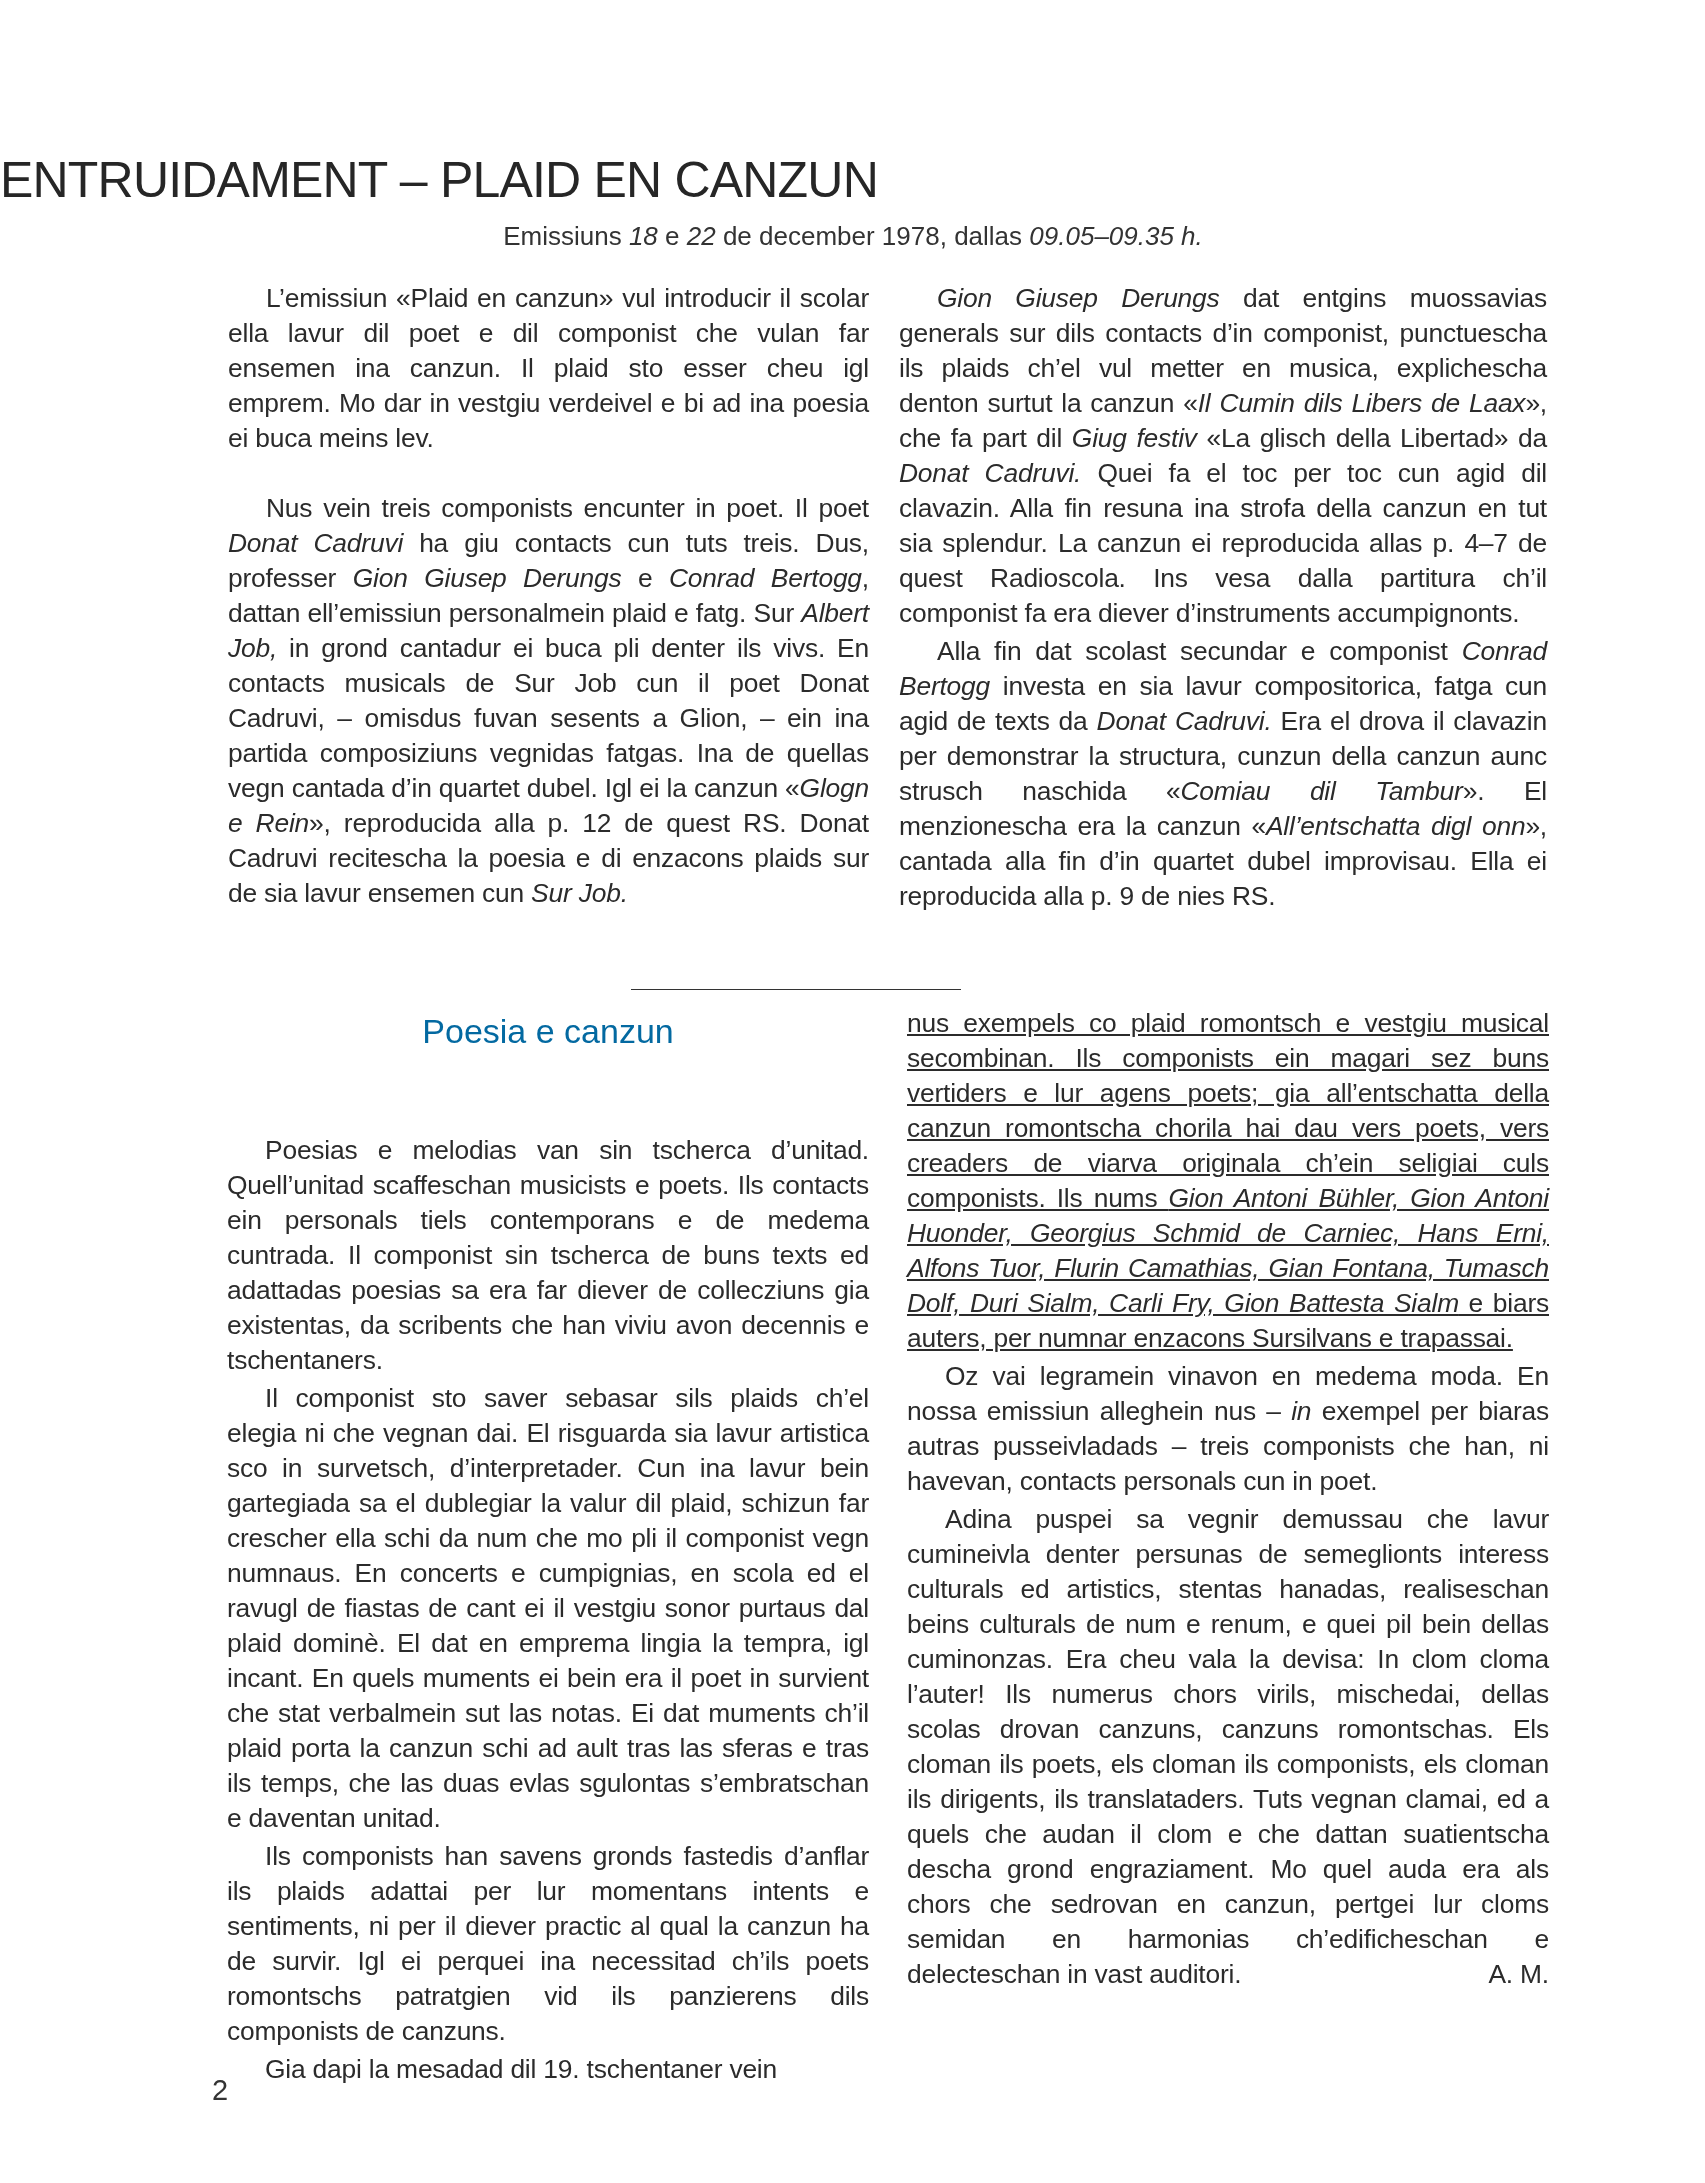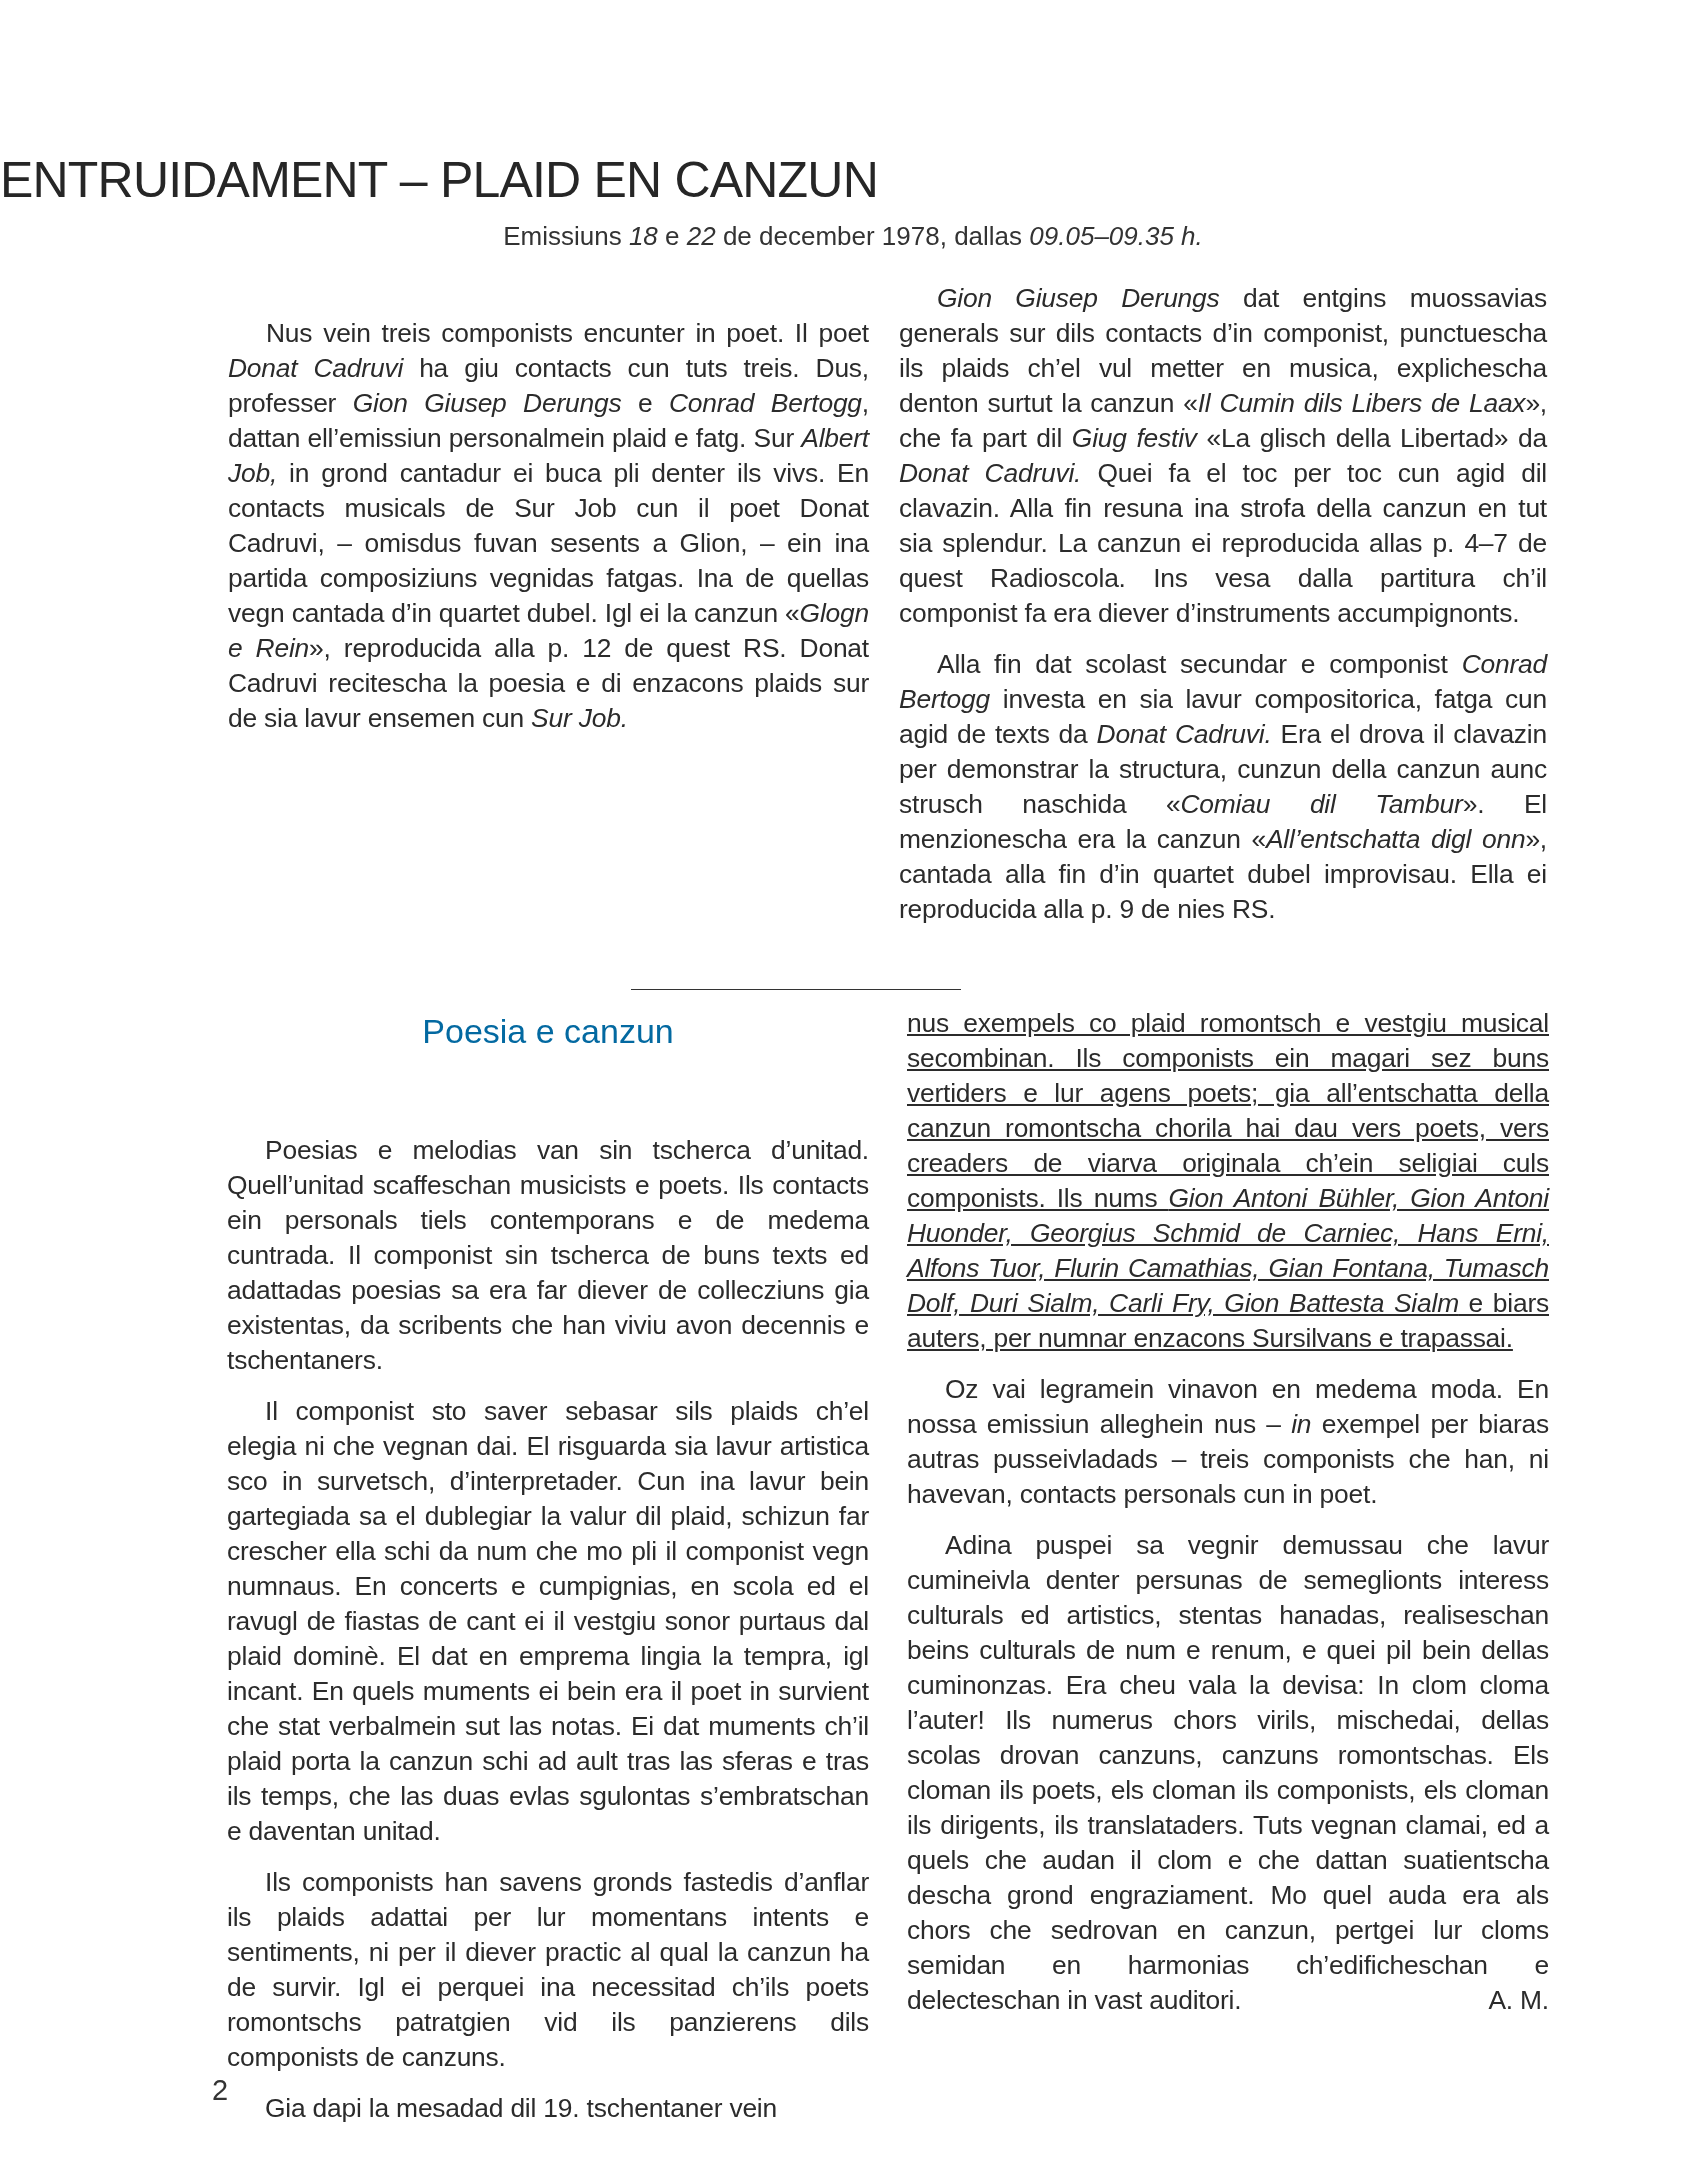--- a/index.html
+++ b/index.html
@@ -7,21 +7,21 @@
            font-family:"Liberation Sans", sans-serif; color:#2a2a2a; }
     .title { position:absolute; left:0; width:1706px; top:151px; text-align:left;
              font-size:50px; letter-spacing:-0.8px; color:#262626; }
     .subtitle { position:absolute; left:0; width:1706px; top:221px; text-align:center;
                 font-size:26px; color:#333; }
     .col { position:absolute; font-size:26.4px; line-height:35px; text-align:justify;
            letter-spacing:-0.2px; color:#2b2b2b; }
     .col p { margin:0; text-indent:38px; }
     .col p.noindent { text-indent:0;text-decoration:underline; }
     .col p.gap { margin-top:35px; }
-    .col p.gapsm { margin-top:16px; }
+    .col p.gapsm { margin-top:3px; }
     #top-left { left:228px; top:281px; width:641px; }
     #top-right { left:899px; top:281px; width:648px; }
     #bottom-left { left:227px; top:1133px; width:642px; }
     #bottom-right { left:907px; top:1006px; width:642px; }
     .section-heading { position:absolute; left:227px; width:642px; top:1012px; text-align:center;
                        font-size:34px; color:#0369a1; }
     .divider { position:absolute; left:631px; top:989px; width:330px; height:0;
                border-top:1.5px solid #333; }
     .pagenum { position:absolute; left:212px; top:2074px; font-size:29px; color:#333; }
     .sig { float:right; }
@@ -29,20 +29,21 @@
   </style>
 </head>
 <body>
 
 <div class="title">ENTRUIDAMENT – PLAID EN CANZUN</div>
 <div class="subtitle">
   <span>Emissiuns </span><i>18</i><span> e </span><i>22</i><span> de december 1978, dallas </span><i>09.05–09.35 h.</i>
 </div>
 
 <div class="col" id="top-left">
+  <p>L’emissiun «Plaid en canzun» vul introducir il scolar ella lavur dil poet e dil componist che vulan far ensemen ina canzun. Il plaid sto esser cheu igl emprem. Mo dar in vestgiu verdeivel e bi ad ina poesia ei buca meins lev.</p>
   <p class="gap"><span>Nus vein treis componists encunter in poet. Il poet </span><i>Donat Cadruvi</i><span> ha giu contacts cun tuts treis. Dus, professer </span><i>Gion Giusep Derungs</i><span> e </span><i>Conrad Bertogg</i><span>, dattan ell’emissiun personalmein plaid e fatg. Sur </span><i>Albert Job,</i><span> in grond cantadur ei buca pli denter ils vivs. En contacts musicals de Sur Job cun il poet Donat Cadruvi, – omisdus fuvan sesents a Glion, – ein ina partida composiziuns vegnidas fatgas. Ina de quellas vegn cantada d’in quartet dubel. Igl ei la canzun «</span><i>Glogn e Rein</i><span>», reproducida alla p. 12 de quest RS. Donat Cadruvi recitescha la poesia e di enzacons plaids sur de sia lavur ensemen cun </span><i>Sur Job.</i></p>
 </div>
 
 <div class="col" id="top-right">
   <p><i>Gion Giusep Derungs</i><span> dat entgins muossavias generals sur dils contacts d’in componist, punctuescha ils plaids ch’el vul metter en musica, explichescha denton surtut la canzun «</span><i>Il Cumin dils Libers de Laax</i><span>», che fa part dil </span><i>Giug festiv</i><span> «La glisch della Libertad» da </span><i>Donat Cadruvi.</i><span> Quei fa el toc per toc cun agid dil clavazin. Alla fin resuna ina strofa della canzun en tut sia splendur. La canzun ei reproducida allas p. 4–7 de quest Radioscola. Ins vesa dalla partitura ch’il componist fa era diever d’instruments accumpignonts.</span></p>
   <p class="gapsm"><span>Alla fin dat scolast secundar e componist </span><i>Conrad Bertogg</i><span> investa en sia lavur compositorica, fatga cun agid de texts da </span><i>Donat Cadruvi.</i><span> Era el drova il clavazin per demonstrar la structura, cunzun della canzun aunc strusch naschida «</span><i>Comiau dil Tambur</i><span>». El menzionescha era la canzun «</span><i>All’entschatta digl onn</i><span>», cantada alla fin d’in quartet dubel improvisau. Ella ei reproducida alla p. 9 de nies RS.</span></p>
 </div>
 
 <div class="divider"></div>
 

